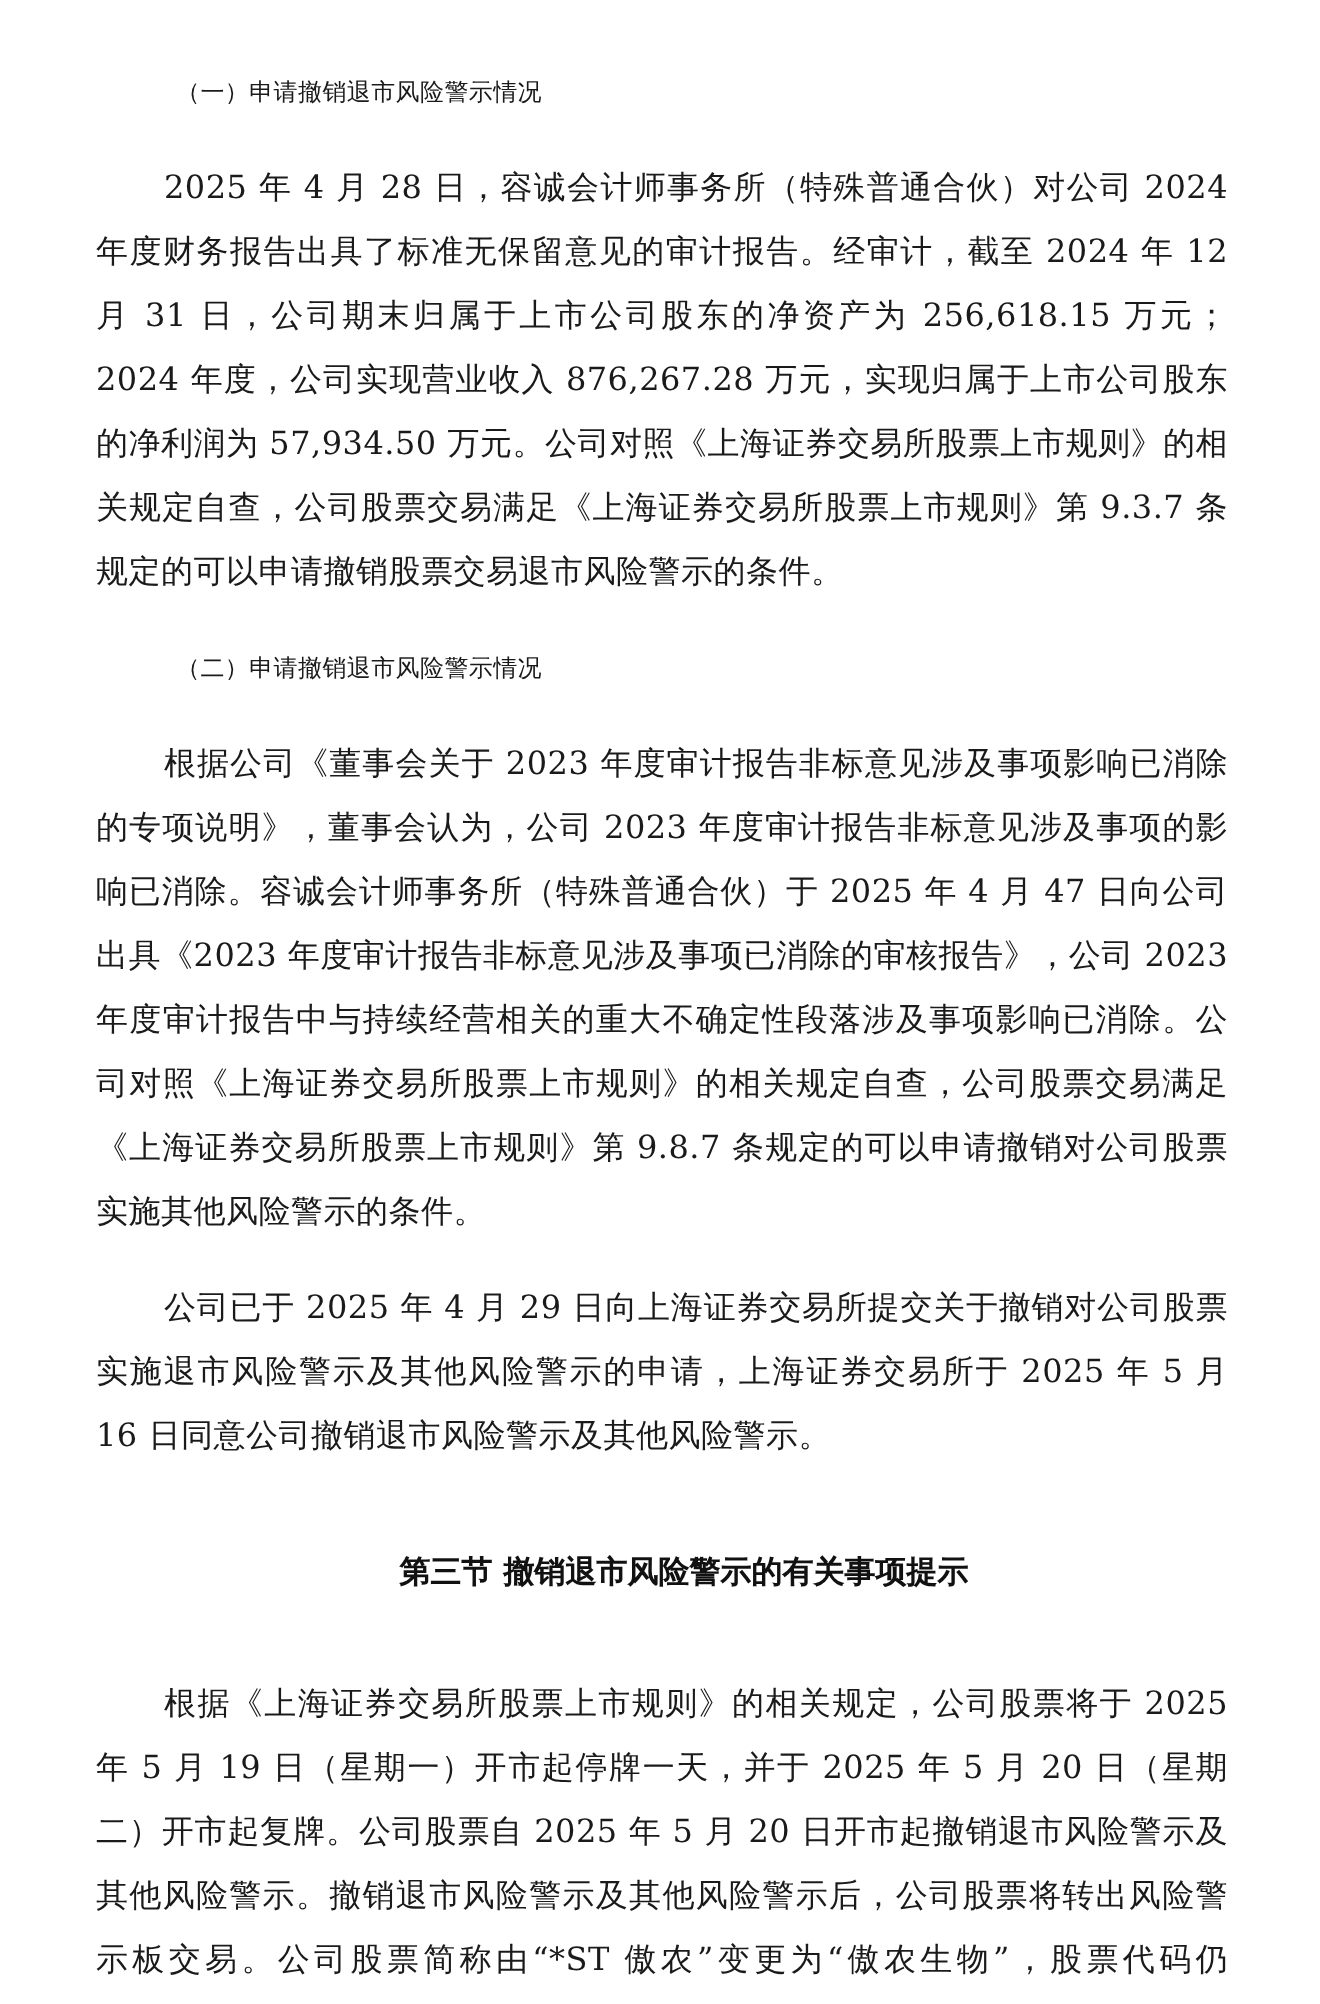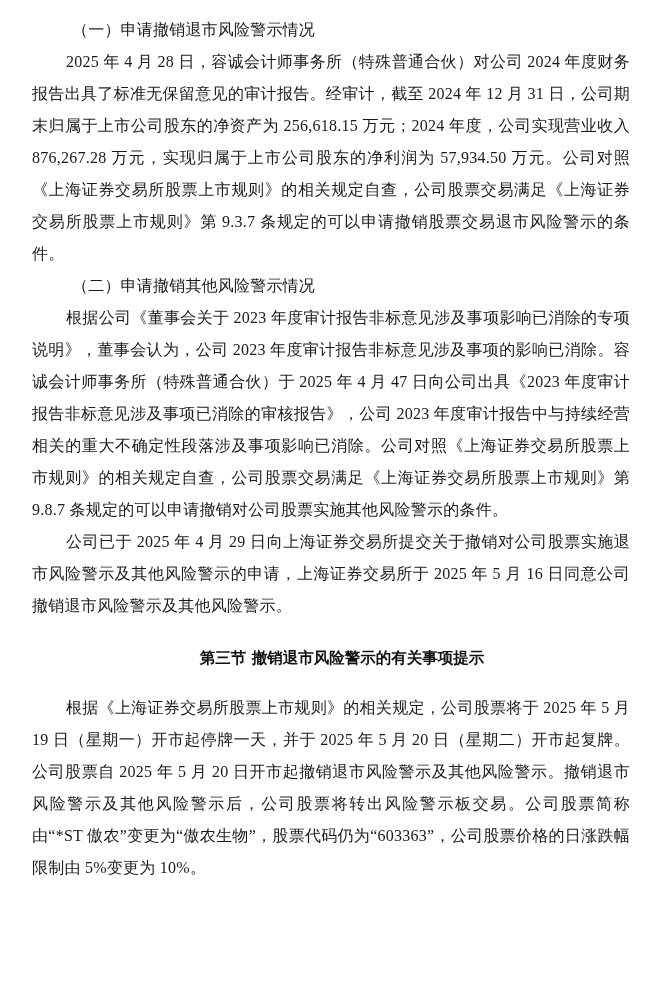--- a/index.html
+++ b/index.html
@@ -15,36 +15,35 @@
     font-family: "DejaVu Serif", "Liberation Serif", serif;
     color: #1a1a1a;
   }
   .page {
     position: absolute;
     left: 32px;
     top: 14px;
     width: 598px;
   }
   .sub-heading {
-    font-size: 16px;
+    font-size: 12px;
     line-height: 32px;
     height: 32px;
     padding-left: 40px;
-    margin: 0;
+    margin: 16px;
     white-space: nowrap;
     letter-spacing: 0.2px;
   }
   .para {
     font-size: 16px;
     line-height: 32px;
-    margin: 0;
+    margin: 16px;
     text-indent: 34px;
     text-align: justify;
     letter-spacing: 0.25px;
-    font-family: Liberation Serif, serif;
   }
   .section-heading {
     font-family: "DejaVu Sans", "Liberation Sans", sans-serif;
     font-weight: bold;
     font-size: 15.5px;
     line-height: 32px;
     height: 32px;
     padding-left: 22px;
     margin: 0;
     white-space: nowrap;
@@ -56,21 +55,21 @@
 </style>
 </head>
 <body>
 
 <div class="page">
 
   <p class="sub-heading">（一）申请撤销退市风险警示情况</p>
 
   <p class="para">2025 年 4 月 28 日，容诚会计师事务所（特殊普通合伙）对公司 2024 年度财务报告出具了标准无保留意见的审计报告。经审计，截至 2024 年 12 月 31 日，公司期末归属于上市公司股东的净资产为 256,618.15 万元；2024 年度，公司实现营业收入 876,267.28 万元，实现归属于上市公司股东的净利润为 57,934.50 万元。公司对照《上海证券交易所股票上市规则》的相关规定自查，公司股票交易满足《上海证券交易所股票上市规则》第 9.3.7 条规定的可以申请撤销股票交易退市风险警示的条件。</p>
 
-  <p class="sub-heading">（二）申请撤销其他风险警示情况</p>
+  <p class="sub-heading">（二）申请撤销退市风险警示情况</p>
 
   <p class="para">根据公司《董事会关于 2023 年度审计报告非标意见涉及事项影响已消除的专项说明》，董事会认为，公司 2023 年度审计报告非标意见涉及事项的影响已消除。容诚会计师事务所（特殊普通合伙）于 2025 年 4 月 47 日向公司出具《2023 年度审计报告非标意见涉及事项已消除的审核报告》，公司 2023 年度审计报告中与持续经营相关的重大不确定性段落涉及事项影响已消除。公司对照《上海证券交易所股票上市规则》的相关规定自查，公司股票交易满足《上海证券交易所股票上市规则》第 9.8.7 条规定的可以申请撤销对公司股票实施其他风险警示的条件。</p>
 
   <p class="para">公司已于 2025 年 4 月 29 日向上海证券交易所提交关于撤销对公司股票实施退市风险警示及其他风险警示的申请，上海证券交易所于 2025 年 5 月 16 日同意公司撤销退市风险警示及其他风险警示。</p>
 
   <div class="gap-lg"></div>
 
   <p class="section-heading">第三节  撤销退市风险警示的有关事项提示</p>
 
   <div class="gap-md"></div>

